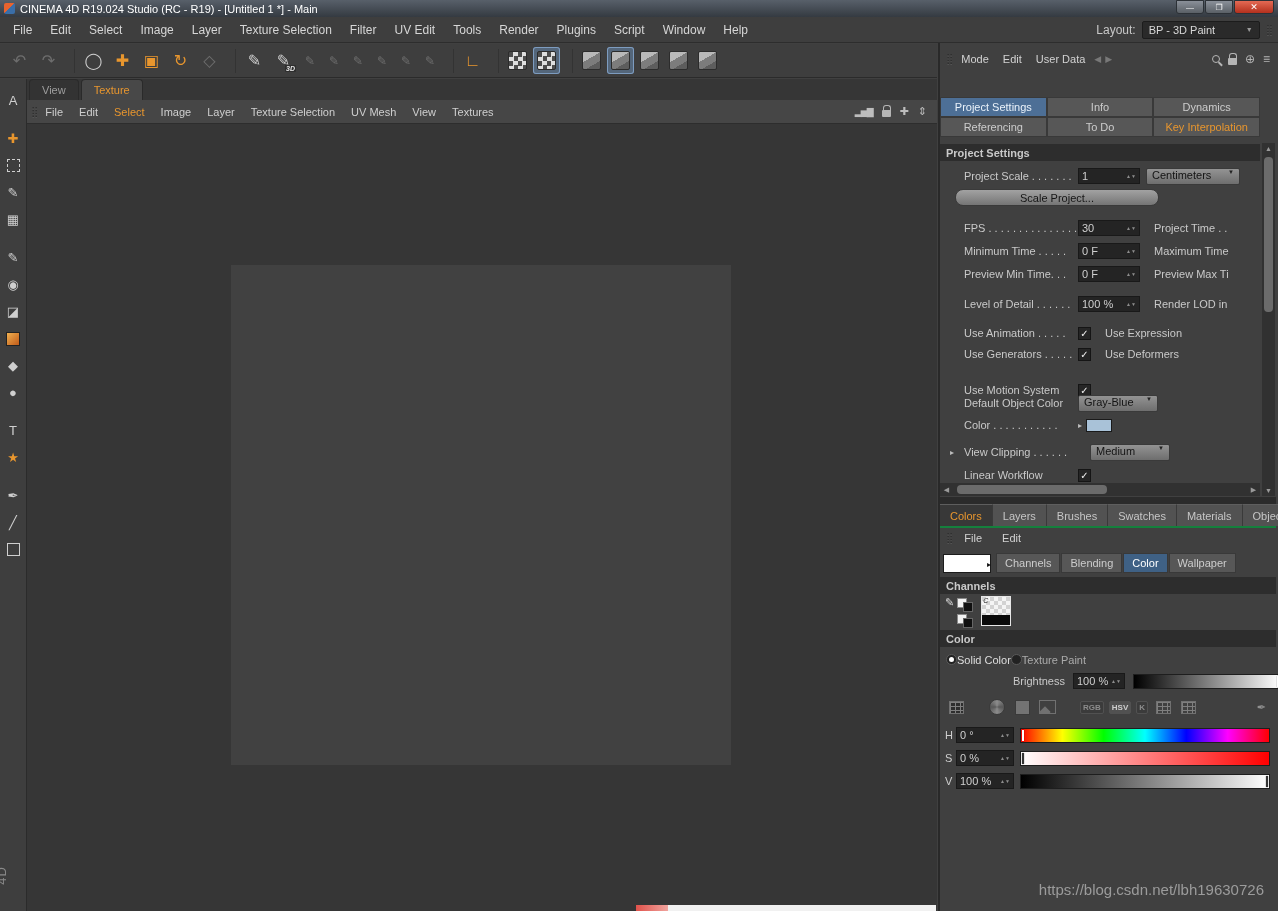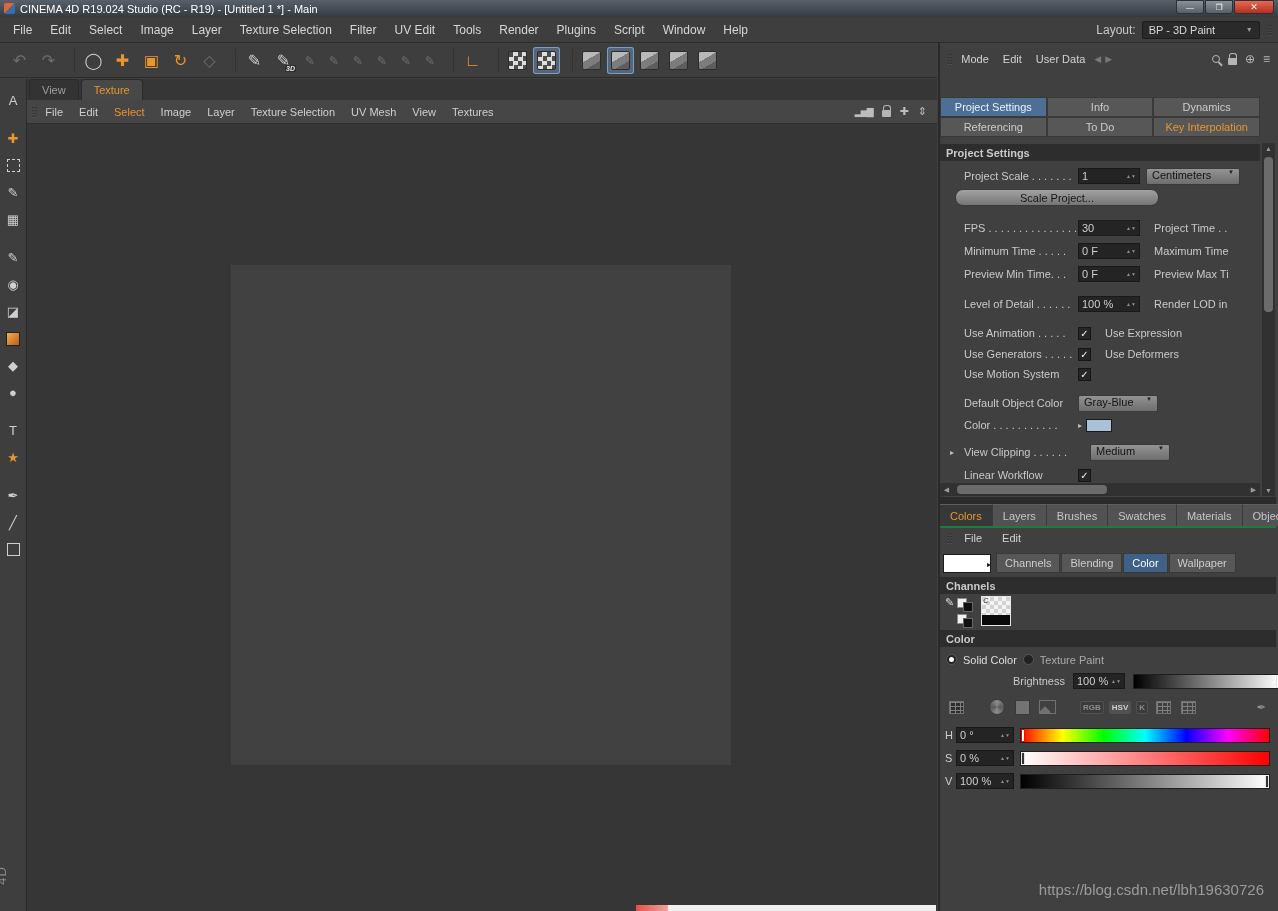--- a/index.html
+++ b/index.html
@@ -111,21 +111,21 @@
   .mtab.active{background:#3f6185;color:#fff}
   .chanarea{position:absolute;left:0;top:553px;width:336px;height:36px;display:flex;align-items:flex-start;padding-left:5px;gap:3px}
   .pairs{display:flex;flex-direction:column;gap:2px;margin-top:2px}
   .pair{position:relative;width:17px;height:14px}
   .pw{position:absolute;left:0;top:0;width:10px;height:10px;background:#f2f2f2;border:1px solid #8a8a8a}
   .pb{position:absolute;left:6px;top:4px;width:10px;height:10px;background:#101010;border:1px solid #666}
   .chanpencil{font-size:11px;color:#d8d8d8;margin-top:0}
   .thumb{width:30px;height:30px;border:1px solid #e6e6e6;background:#0a0a0a;position:relative;margin-left:4px}
   .thumb .top{position:absolute;left:0;top:0;width:100%;height:18px;background:repeating-conic-gradient(#f4f4f4 0 25%,#d2d2d2 0 50%) 0 0/8px 8px}
   .thumb .lbl{position:absolute;left:1px;top:0;font-size:7px;color:#222}
-  .radiorow{position:absolute;left:0;top:607px;width:336px;height:19px;display:flex;align-items:center;gap:6px;padding-left:6px}
+  .radiorow{position:absolute;left:0;top:607px;width:336px;height:19px;display:flex;align-items:center;gap:0;padding-left:6px}
   .radio{width:11px;height:11px;border-radius:50%;background:#222;border:1px solid #5a5a5a;display:inline-flex;align-items:center;justify-content:center;flex:none}
   .radio.sel::after{content:"";width:5px;height:5px;border-radius:50%;background:#fff}
   .rl1{color:#dddddd}.rl2{color:#aaaaaa;margin-left:8px}
   .brow{position:absolute;left:0;top:628px;width:336px;height:20px;display:flex;align-items:center;padding-left:73px}
   .brow .bl{color:#c9c9c9;margin-right:8px}
   .gbar{height:15px;border:1px solid #1e1e1e;position:relative;flex:none}
   .mark{position:absolute;top:1px;bottom:1px;width:2px;background:#fff;box-shadow:0 0 1px #000}
   .iconrow{position:absolute;left:0;top:652px;width:336px;height:24px;display:flex;align-items:center;gap:5px;padding-left:6px;opacity:.85}
   .ci{width:20px;height:18px;display:flex;align-items:center;justify-content:center;color:#8f8f8f;font-size:12px}
   .wheel{width:16px;height:16px;border-radius:50%;background:conic-gradient(#9a9a9a,#5c5c5c,#9a9a9a,#5c5c5c,#9a9a9a);border:1px solid #3a3a3a}
@@ -366,21 +366,21 @@
   <div class="srow" style="top:279px">
     <span class="slabel">Use Animation . . . . .</span>
     <span class="chk">✓</span>
     <span class="rlabel">Use Expression</span>
   </div>
   <div class="srow" style="top:300px">
     <span class="slabel">Use Generators . . . . .</span>
     <span class="chk">✓</span>
     <span class="rlabel">Use Deformers</span>
   </div>
-  <div class="srow" style="top:320px">
+  <div class="srow" style="top:336px">
     <span class="slabel">Use Motion System</span>
     <span class="chk">✓</span>
   </div>
 
   <div class="srow" style="top:349px">
     <span class="slabel">Default Object Color</span>
     <span class="ddl" style="width:80px;margin-left:0">
         <span>Gray-Blue</span>
         <span class="arr">▼</span>
       </span>

